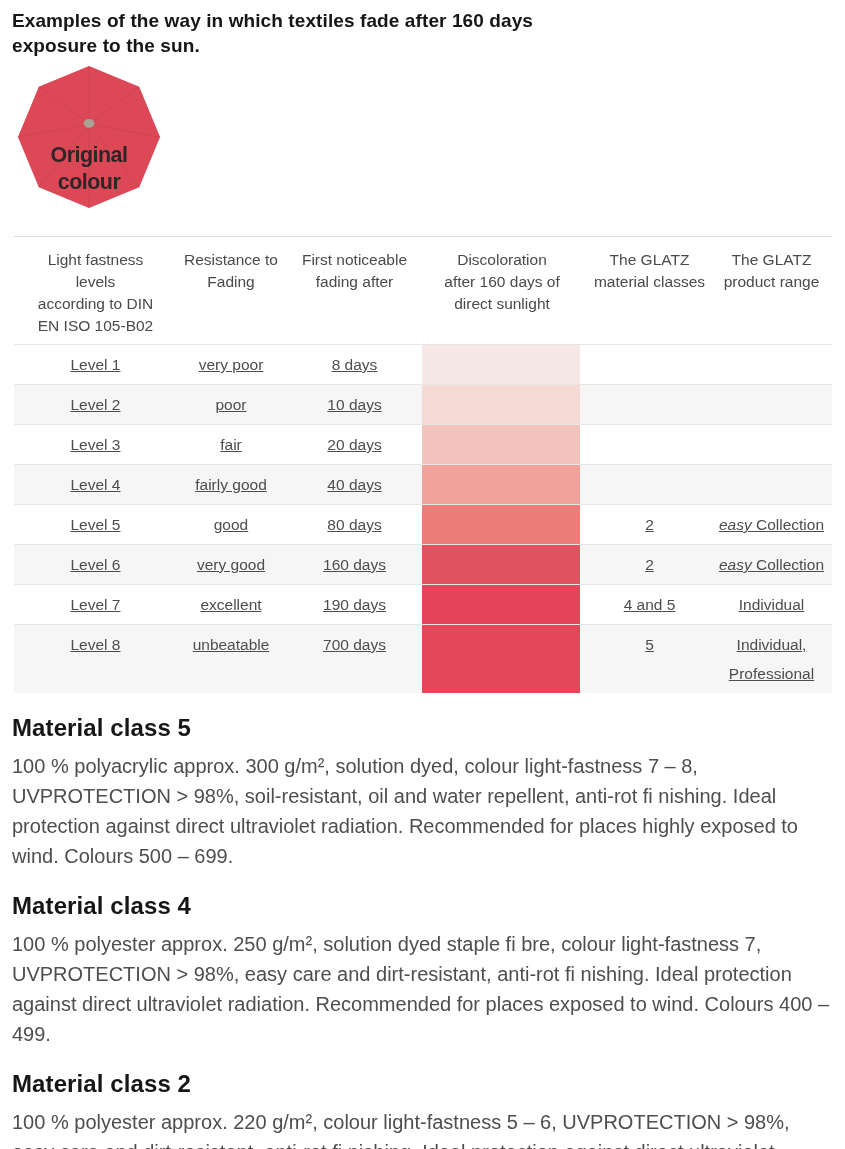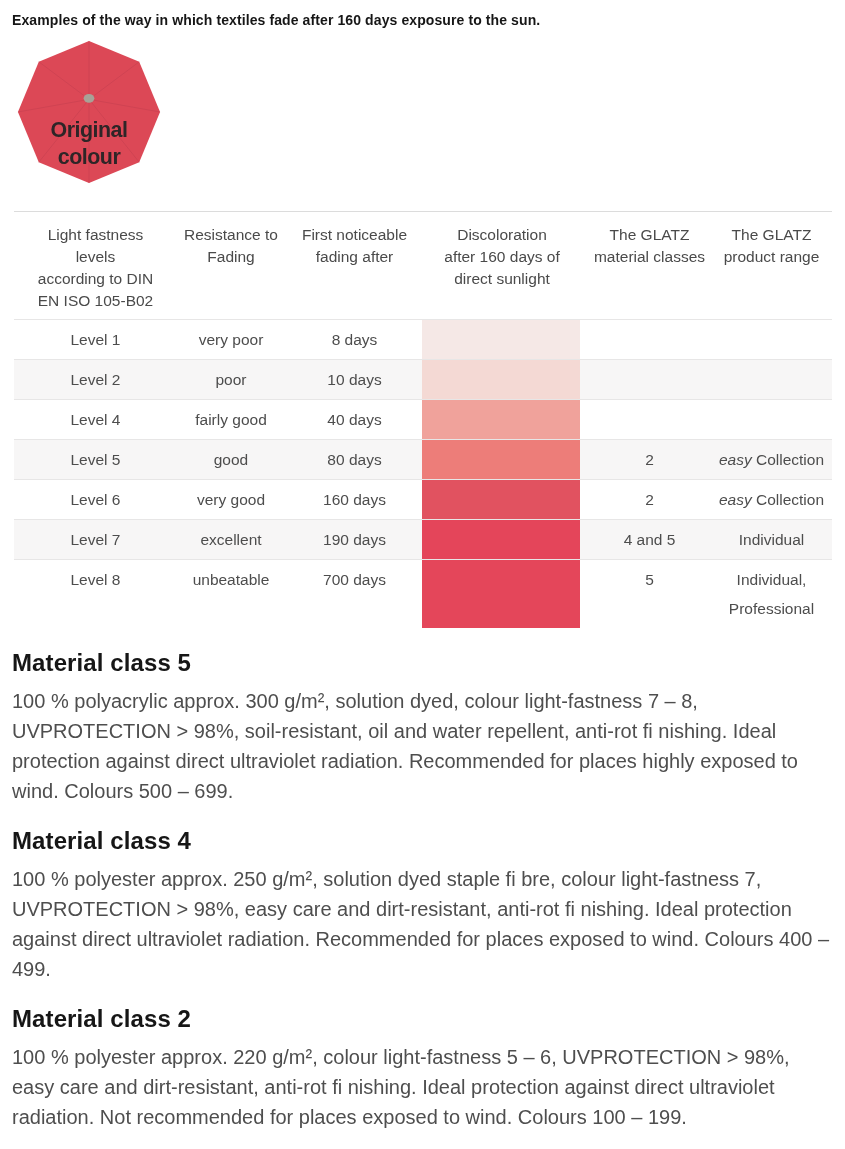--- a/index.html
+++ b/index.html
@@ -7,21 +7,21 @@
   body {
     width: 845px;
     height: 1149px;
     font-family: "Liberation Sans", sans-serif;
     color: #4d4d4d;
     overflow: hidden;
   }
   .page { padding: 8px 13px 0 12px; }
 
   .page-title {
-    font-size: 14px;
+    font-size: 19px;
     font-weight: 700;
     line-height: 25px;
     color: #161616;
     max-width: 580px;
     letter-spacing: 0.1px;
   }
 
   .umbrella-wrap { margin: 6px 0 0 2px; width: 150px; height: 146px; }
 
   .fade-table { margin: 26px 0 0 2px; width: 818px; border-top: 1px solid #dcdcdc; }
@@ -43,20 +43,21 @@
   .tbl-row { border-bottom: 1px solid #e7e6e6; min-height: 40px; }
   .tbl-row:last-child { border-bottom: none; }
   .tbl-row:nth-child(odd) { background: #f7f6f6; }
   .tbl-row:nth-child(even) { background: #ffffff; }
   .cell {
     font-size: 15.5px;
     line-height: 29px;
     color: #4d4d4d;
     padding: 5px 6px 5px 0;
     white-space: pre-line;
+    text-decoration: underline;
   }
   .cell-swatch { padding: 0; }
   .cell em { font-style: italic; }
 
   .section-heading {
     font-size: 24px;
     font-weight: 700;
     line-height: 22px;
     color: #161616;
     letter-spacing: 0.1px;
@@ -134,20 +135,28 @@
 
     <div class="tbl-row">
       <div class="cell pad">Level 2</div>
       <div class="cell">poor</div>
       <div class="cell">10 days</div>
       <div class="cell cell-swatch" style="background: rgb(244, 217, 212);"></div>
       <div class="cell pad"></div>
       <div class="cell"><em></em><span></span></div>
     </div>
 
+    <div class="tbl-row">
+      <div class="cell pad">Level 3</div>
+      <div class="cell">fair</div>
+      <div class="cell">20 days</div>
+      <div class="cell cell-swatch" style="background: rgb(242, 194, 188);"></div>
+      <div class="cell pad"></div>
+      <div class="cell"><em></em><span></span></div>
+    </div>
 
     <div class="tbl-row">
       <div class="cell pad">Level 4</div>
       <div class="cell">fairly good</div>
       <div class="cell">40 days</div>
       <div class="cell cell-swatch" style="background: rgb(240, 162, 155);"></div>
       <div class="cell pad"></div>
       <div class="cell"><em></em><span></span></div>
     </div>
 

